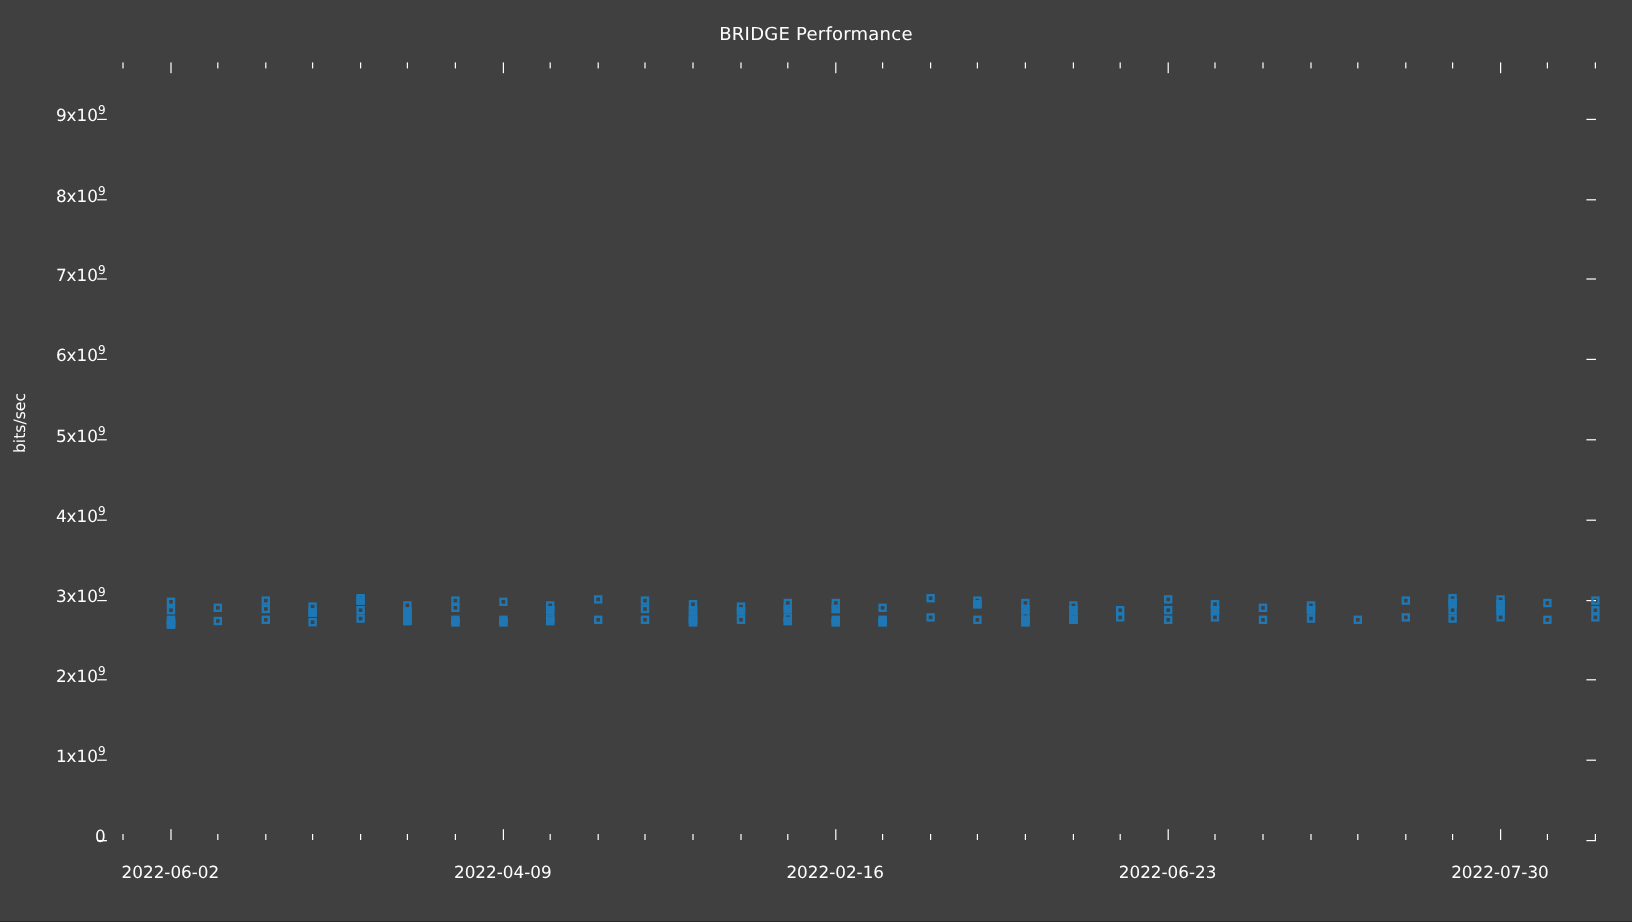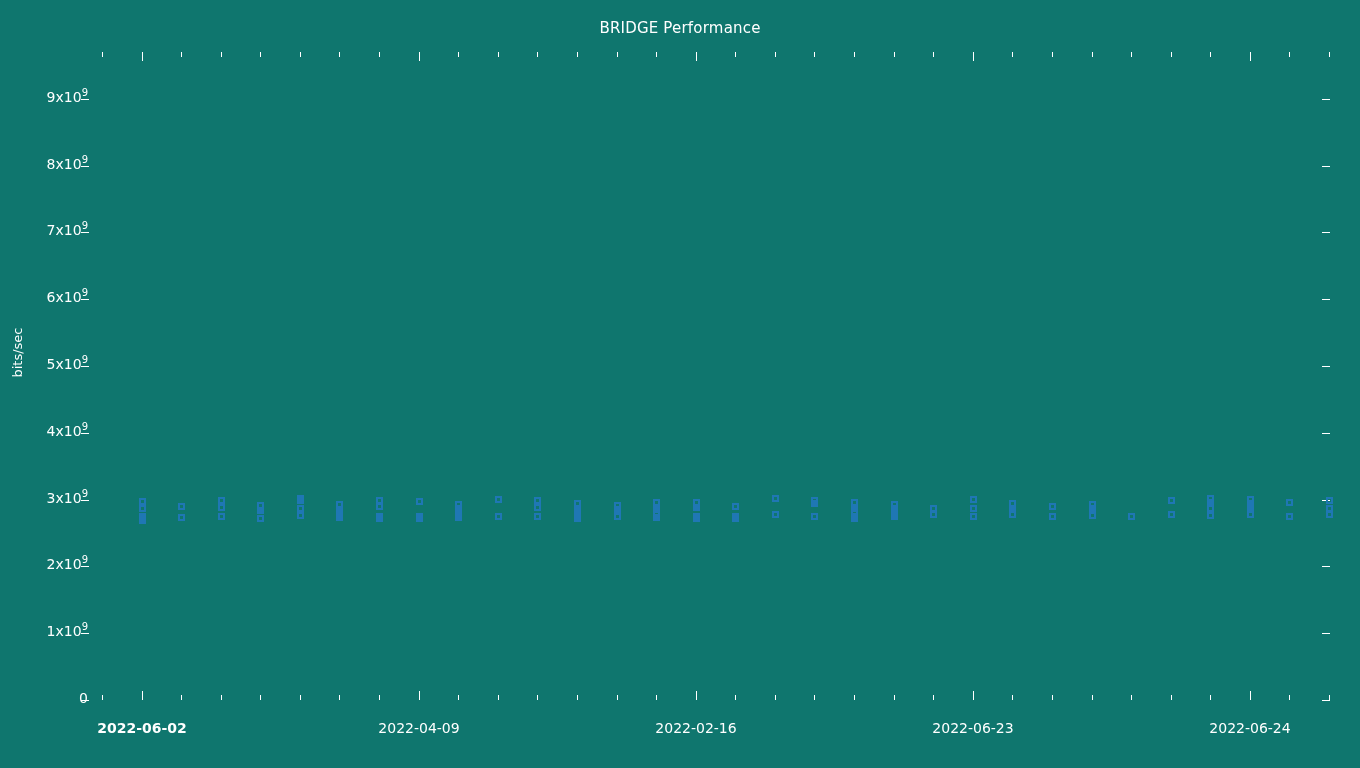--- a/index.html
+++ b/index.html
@@ -13,21 +13,21 @@
     overflow: hidden;
     font-family: "DejaVu Sans", sans-serif;
     color: #ffffff;
     position: relative;
   }
   #figure {
     position: absolute;
     left: 0; top: 0;
     width: 1360px;
     height: 768px;
-    background: #0f766e;
+    background: #404040;
   }
   .chart-title {
     position: absolute;
     left: 0;
     top: 19px;
     width: 1360px;
     text-align: center;
     font-size: 15px;
     color: #ffffff;
     letter-spacing: 0.2px;
@@ -198,25 +198,25 @@
       <div class="tick tick-v" style="left: 1171px; top: 52px; height: 5px;"></div>
       <div class="tick tick-v" style="left: 1171px; top: 695px; height: 5px;"></div>
       <div class="tick tick-v" style="left: 1210px; top: 52px; height: 5px;"></div>
       <div class="tick tick-v" style="left: 1210px; top: 695px; height: 5px;"></div>
       <div class="tick tick-v" style="left: 1250px; top: 52px; height: 9px;"></div>
       <div class="tick tick-v" style="left: 1250px; top: 691px; height: 9px;"></div>
       <div class="tick tick-v" style="left: 1289px; top: 52px; height: 5px;"></div>
       <div class="tick tick-v" style="left: 1289px; top: 695px; height: 5px;"></div>
       <div class="tick tick-v" style="left: 1329px; top: 52px; height: 5px;"></div>
       <div class="tick tick-v" style="left: 1329px; top: 695px; height: 5px;"></div>
-      <div class="xtick-label" style="left: 142px; font-weight: bold;">2022-06-02</div>
+      <div class="xtick-label" style="left: 142px;">2022-06-02</div>
       <div class="xtick-label" style="left: 419px;">2022-04-09</div>
       <div class="xtick-label" style="left: 696px;">2022-02-16</div>
       <div class="xtick-label" style="left: 973px;">2022-06-23</div>
-      <div class="xtick-label" style="left: 1250px;">2022-06-24</div>
+      <div class="xtick-label" style="left: 1250px;">2022-07-30</div>
       <div class="tick tick-h" style="left: 81px; top: 700px; width: 8px;"></div>
     </div>
 
   <div id="plot-area">
       <div class="marker" style="left: 139px; top: 498px; width: 7px; height: 7px;"></div>
       <div class="marker" style="left: 139px; top: 505px; width: 7px; height: 7px;"></div>
       <div class="marker" style="left: 139px; top: 513px; width: 7px; height: 7px;"></div>
       <div class="marker filled" style="left: 139px; top: 515px; width: 7px; height: 7px;"></div>
       <div class="marker filled" style="left: 139px; top: 517px; width: 7px; height: 7px;"></div>
       <div class="marker" style="left: 178px; top: 503px; width: 7px; height: 7px;"></div>

